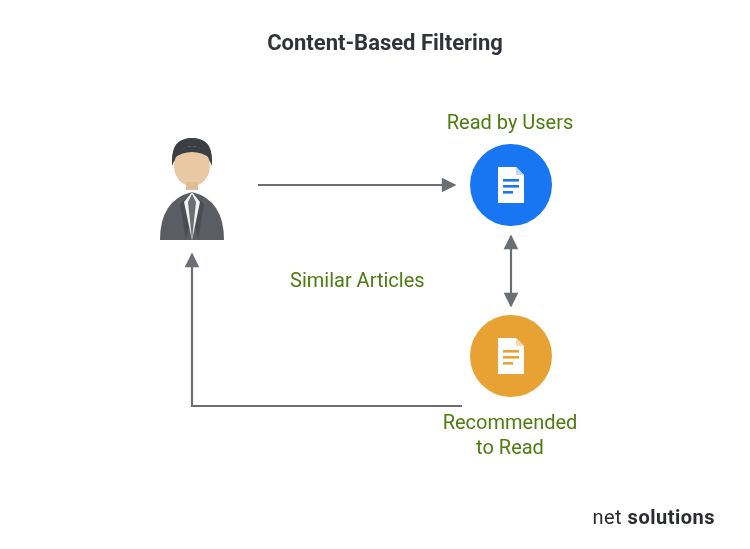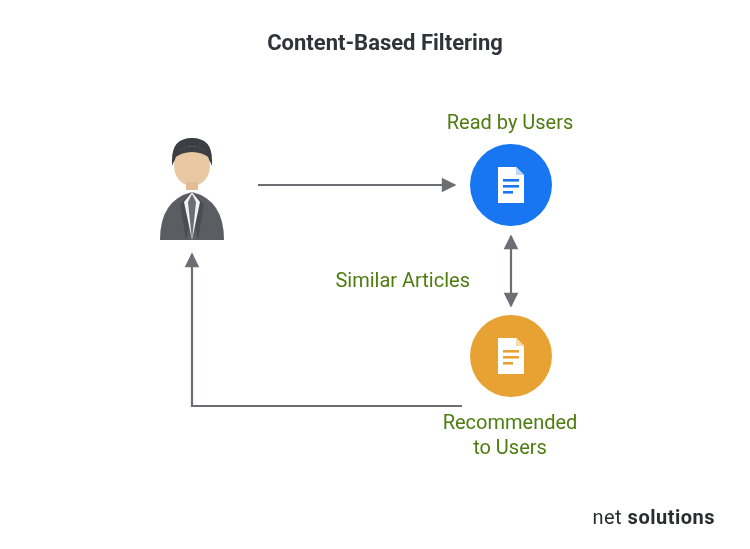--- a/index.html
+++ b/index.html
@@ -58,23 +58,23 @@
     <svg class="doc-icon" viewBox="0 0 34 40">
       <path d="M4 2 H22 L30 10 V38 H4 Z" fill="#fff"></path>
       <path d="M22 2 V10 H30 Z" fill="#f5dcb0"></path>
       <rect x="9" y="14" width="16" height="2.6" fill="#e8a233"></rect>
       <rect x="9" y="20" width="16" height="2.6" fill="#e8a233"></rect>
       <rect x="9" y="26" width="10" height="2.6" fill="#e8a233"></rect>
     </svg>
   </div>
 
   <div class="label" style="left:410px;top:110px;width:200px;">Read by Users</div>
-  <div class="label" style="left:290px;top:268px;width:180px;text-align:right;">Similar Articles</div>
+  <div class="label" style="left:290px;top:268px;width:180px;text-align:left;">Similar Articles</div>
   <div class="label" style="left:410px;top:410px;width:200px;white-space:pre-line;">Recommended
-to Users</div>
+to Read</div>
 
   <svg class="connector">
     <defs>
       <marker id="ah" viewBox="0 0 12 12" refX="10" refY="6" markerWidth="8" markerHeight="8" orient="auto-start-reverse">
         <path d="M1 1 L11 6 L1 11 Z" fill="#6b6e73"></path>
       </marker>
     </defs>
 
     <line x1="258" y1="185" x2="455" y2="185" stroke="#6b6e73" stroke-width="2.2" marker-end="url(#ah)"></line>
 

